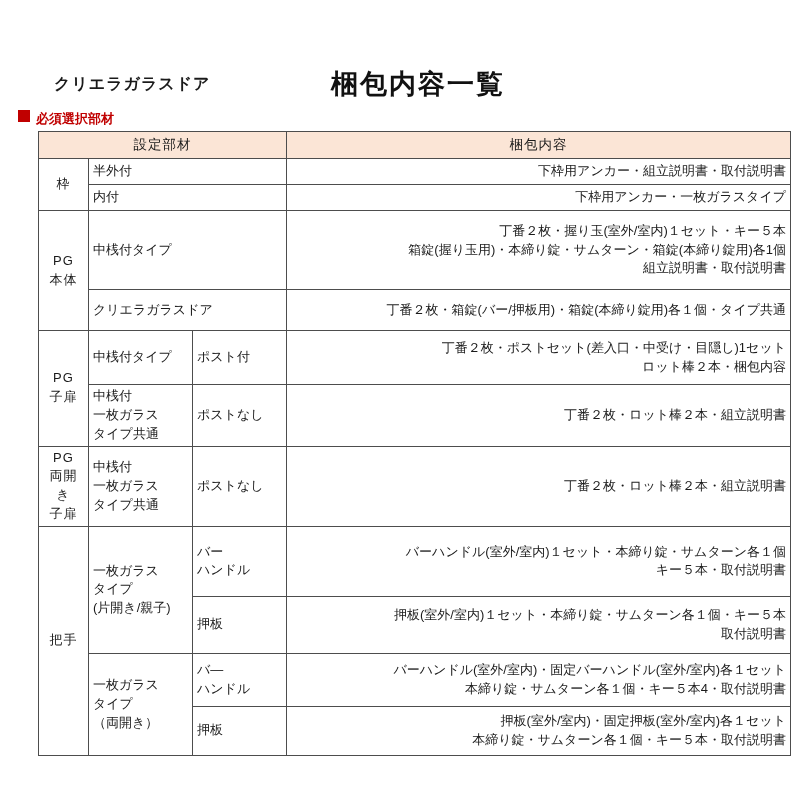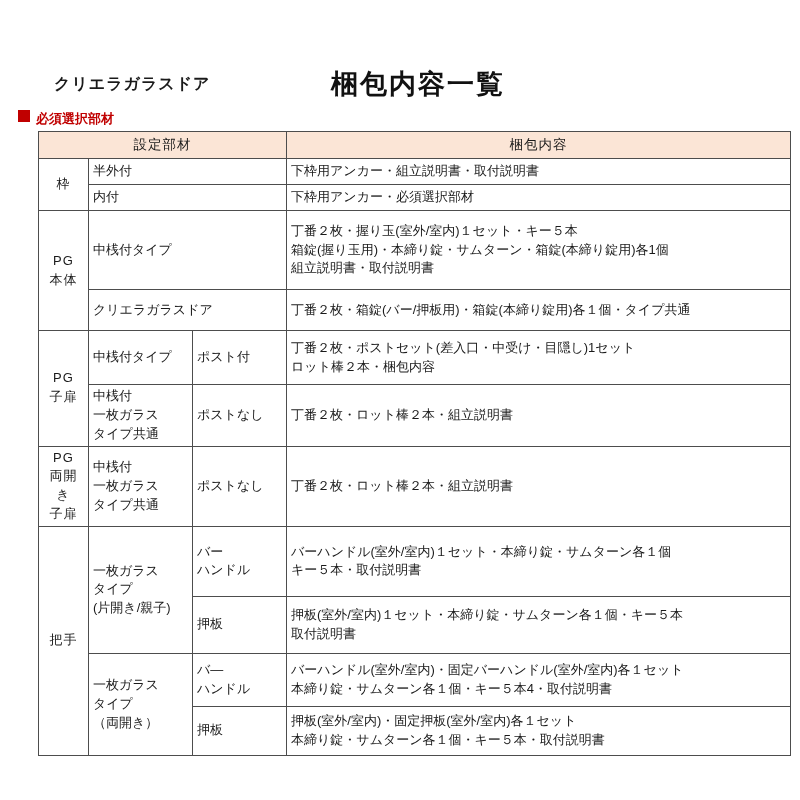--- a/index.html
+++ b/index.html
@@ -42,21 +42,21 @@
     padding:2px 4px;vertical-align:middle;
     white-space:pre-line;
   }
   table.pack th{
     background:#fbe5d6;text-align:center;height:22px;
     font-size:13.5px;letter-spacing:1px;
   }
   td.cat{text-align:center;letter-spacing:1px;}
   td.typ{}
   td.sub{text-align:left;}
-  td.cnt{text-align:left;padding-left:7px;font-weight:bold;}
+  td.cnt{text-align:right;padding-left:7px;font-weight:bold;}
   tr.h26{height:26px;}
   tr.h41{height:41px;}
   tr.h47{height:47px;}
   tr.h49{height:49px;}
   tr.h53{height:53px;}
   tr.h54{height:54px;}
   tr.h57{height:57px;}
   tr.h70{height:70px;}
   tr.h79{height:79px;}
 </style>
@@ -89,21 +89,21 @@
       <th>梱包内容</th>
     </tr>
 
     <tr class="h26">
       <td class="cat" rowspan="2">枠</td>
       <td class="typ" colspan="2">半外付</td>
       <td class="cnt">下枠用アンカー・組立説明書・取付説明書</td>
     </tr>
     <tr class="h26">
       <td class="typ" colspan="2">内付</td>
-      <td class="cnt">下枠用アンカー・必須選択部材</td>
+      <td class="cnt">下枠用アンカー・一枚ガラスタイプ</td>
     </tr>
 
     <tr class="h79">
       <td class="cat" rowspan="2">PG
 本体</td>
       <td class="typ" colspan="2">中桟付タイプ</td>
       <td class="cnt">丁番２枚・握り玉(室外/室内)１セット・キー５本
 箱錠(握り玉用)・本締り錠・サムターン・箱錠(本締り錠用)各1個
 組立説明書・取付説明書</td>
     </tr>

